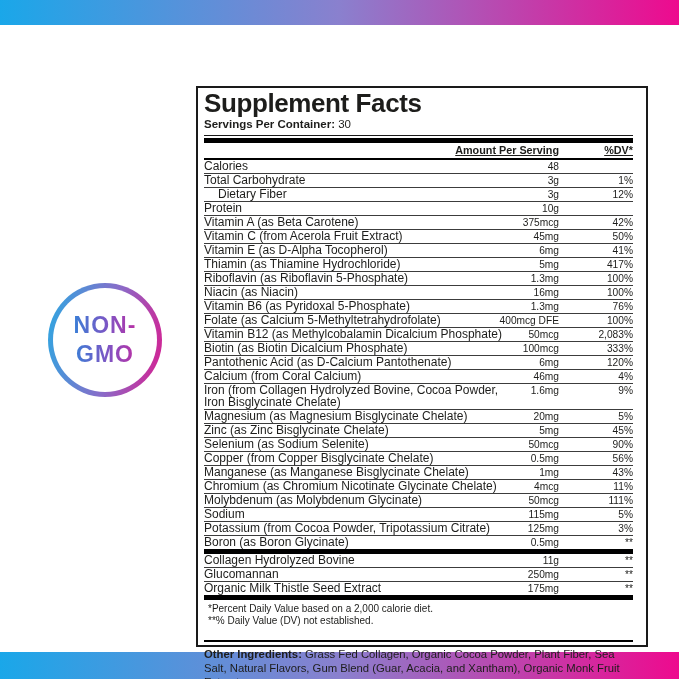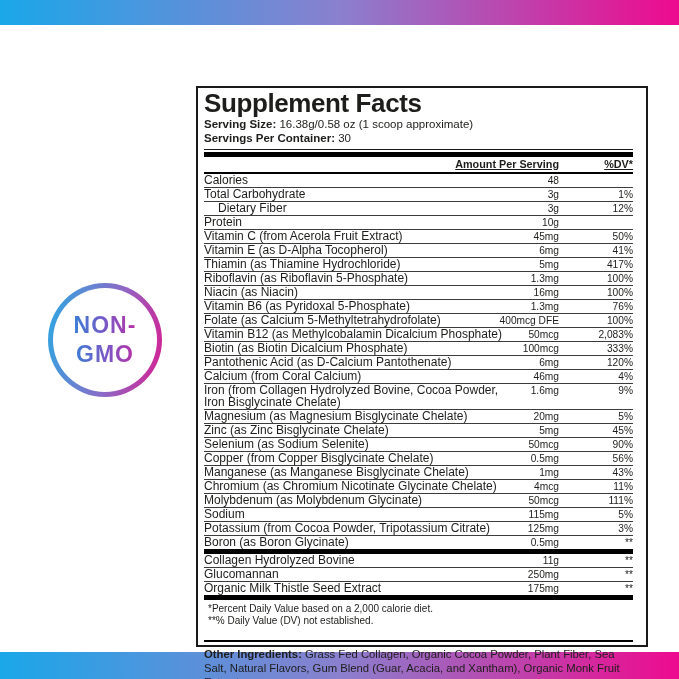--- a/index.html
+++ b/index.html
@@ -72,21 +72,20 @@
 <div class="grad-bar bottom"></div>
 
 <div class="badge">
   <div class="badge-inner">
     <div class="badge-text"><span>NON-</span><br><span>GMO</span></div>
   </div>
 </div>
 
 <div class="panel">
   <h1 class="sf-title">Supplement Facts</h1>
-  <div class="serving-line"><b>Serving Size:</b> <span>16.38g/0.58 oz (1 scoop approximate)</span></div>
   <div class="serving-line"><b>Servings Per Container:</b> <span>30</span></div>
 
   <div class="rule-thin"></div>
   <div class="rule-thick"></div>
 
   <div class="t-row header">
     <span class="t-amt">Amount Per Serving</span>
     <span class="t-dv">%DV*</span>
   </div>
   <div class="rule-2"></div>
@@ -106,20 +105,25 @@
         <span class="t-name indent">Dietary Fiber</span>
         <span class="t-amt">3g</span>
         <span class="t-dv">12%</span>
       </div>
       <div class="t-row">
         <span class="t-name">Protein</span>
         <span class="t-amt">10g</span>
         <span class="t-dv"></span>
       </div>
       <div class="t-row">
+        <span class="t-name">Vitamin A (as Beta Carotene)</span>
+        <span class="t-amt">375mcg</span>
+        <span class="t-dv">42%</span>
+      </div>
+      <div class="t-row">
         <span class="t-name">Vitamin C (from Acerola Fruit Extract)</span>
         <span class="t-amt">45mg</span>
         <span class="t-dv">50%</span>
       </div>
       <div class="t-row">
         <span class="t-name">Vitamin E (as D-Alpha Tocopherol)</span>
         <span class="t-amt">6mg</span>
         <span class="t-dv">41%</span>
       </div>
       <div class="t-row">

